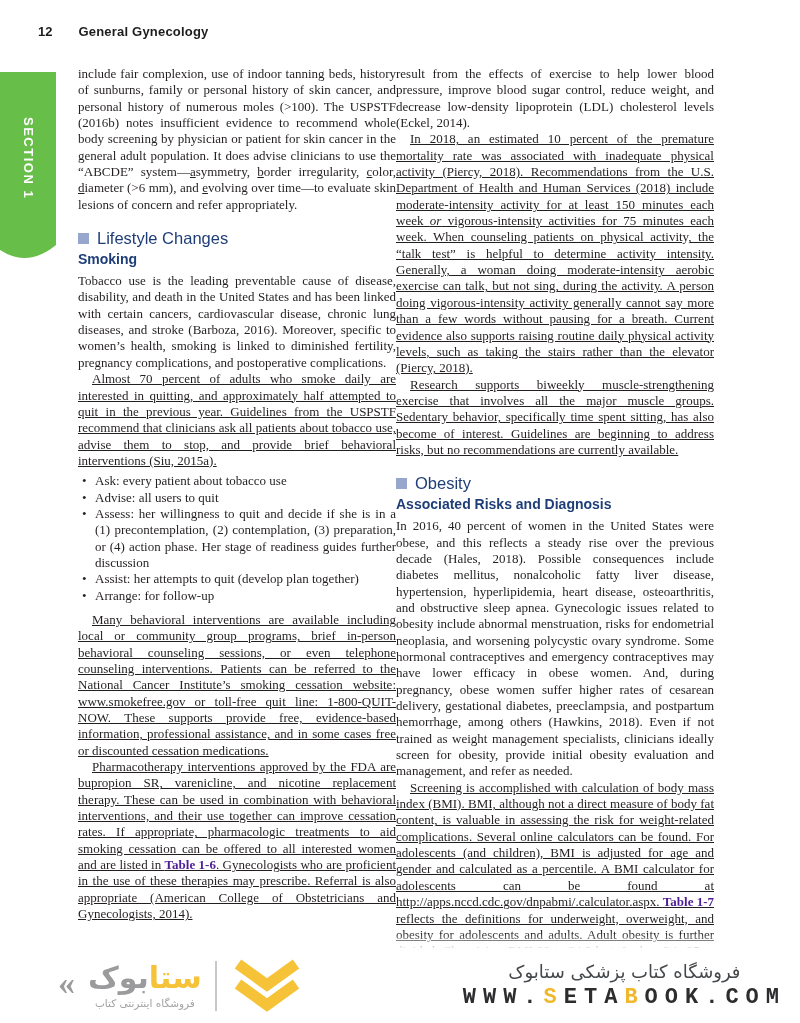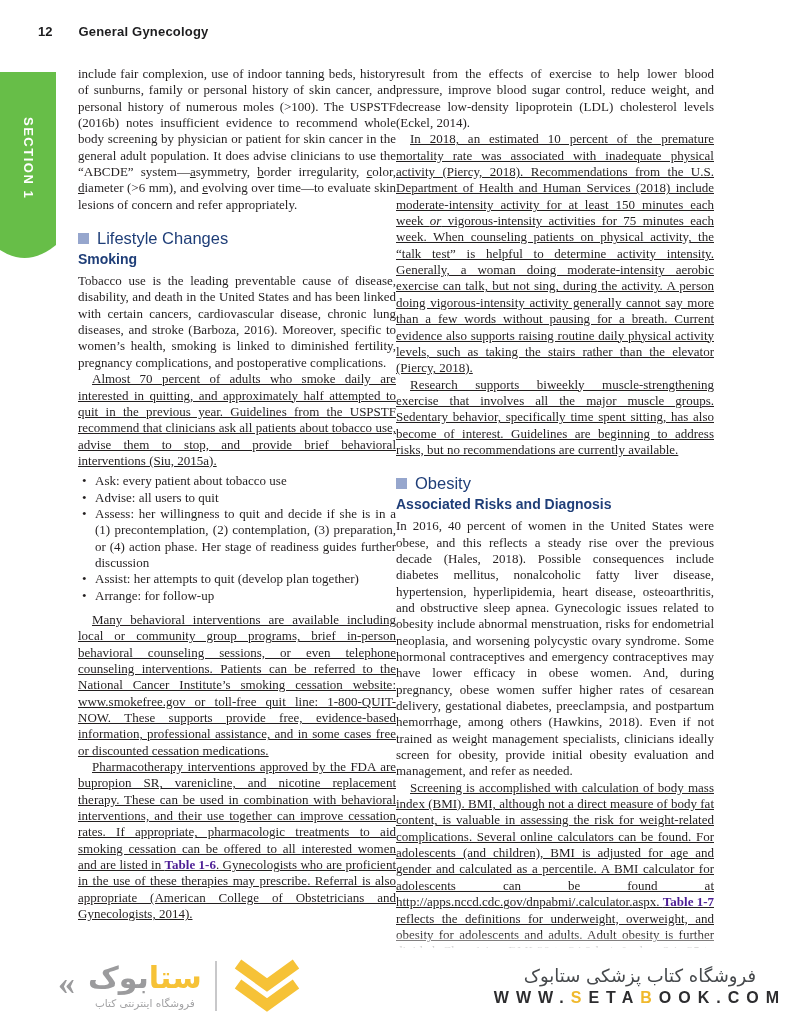--- a/index.html
+++ b/index.html
@@ -50,21 +50,21 @@
   .brand-block{display:flex;flex-direction:column;align-items:center;line-height:1;text-align:right;}
   .brand-word{font-family:"DejaVu Sans", sans-serif;font-weight:bold;font-size:30px;direction:rtl;}
   .brand-word .w-gold{color:#f6c237;}
   .brand-word .w-gray{color:#9b9b9d;}
   .brand-mark{font-size:34px;color:#9b9b9d;font-weight:bold;line-height:0.8;margin-top:-6px;}
   .brand-tagline{font-family:"DejaVu Sans", sans-serif;font-size:10.5px;color:#a2a2a4;
     direction:rtl;margin-top:5px;}
   .logo-divider{width:2px;height:50px;background:#c8c8ca;}
   .footer-right{display:flex;flex-direction:column;align-items:center;gap:3px;padding-right:6px;text-align:center;}
   .store-name{font-family:"DejaVu Sans", sans-serif;font-size:18px;color:#46494c;direction:rtl;}
-  .site-url{font-family:Liberation Sans, sans-serif;font-size:16px;font-weight:bold;
+  .site-url{font-family:Liberation Mono, monospace;font-size:22px;font-weight:bold;
     letter-spacing:7px;color:#2d2d2f;white-space:nowrap;}
 </style>
 </head>
 <body>
 
 <div class="page-header">
   <span class="page-num">12</span>
   <span class="running-head">General Gynecology</span>
 </div>
 

